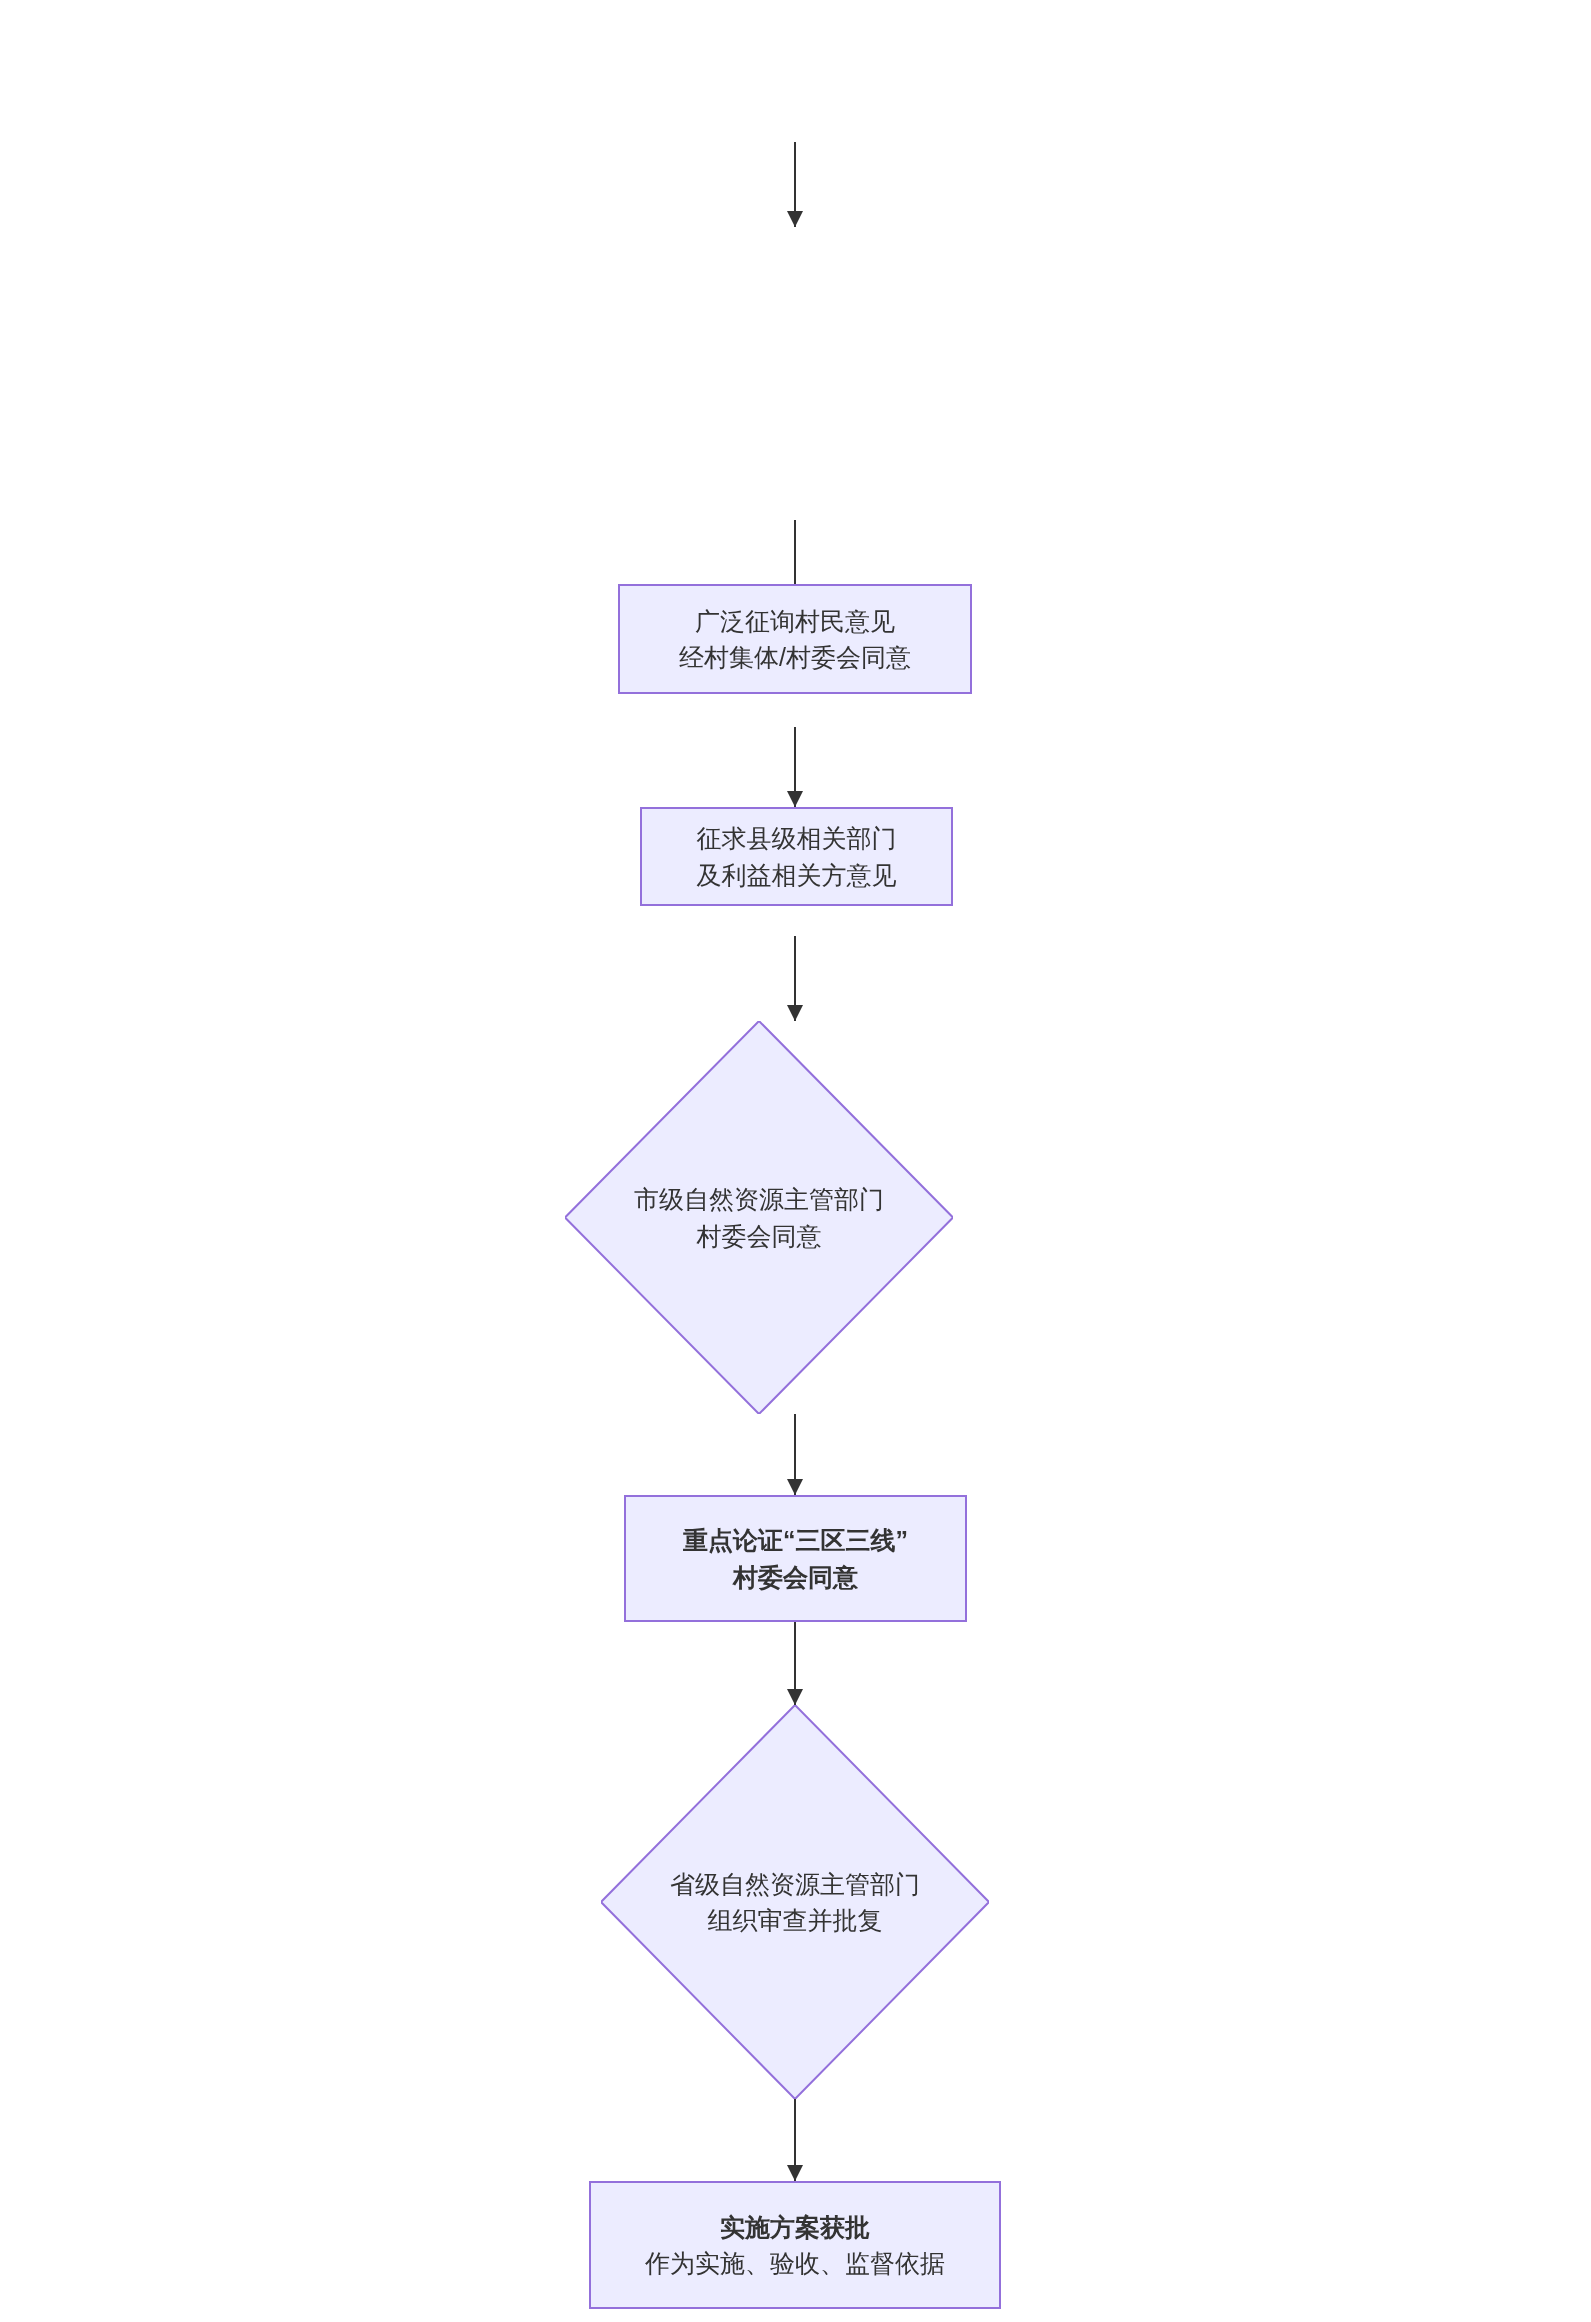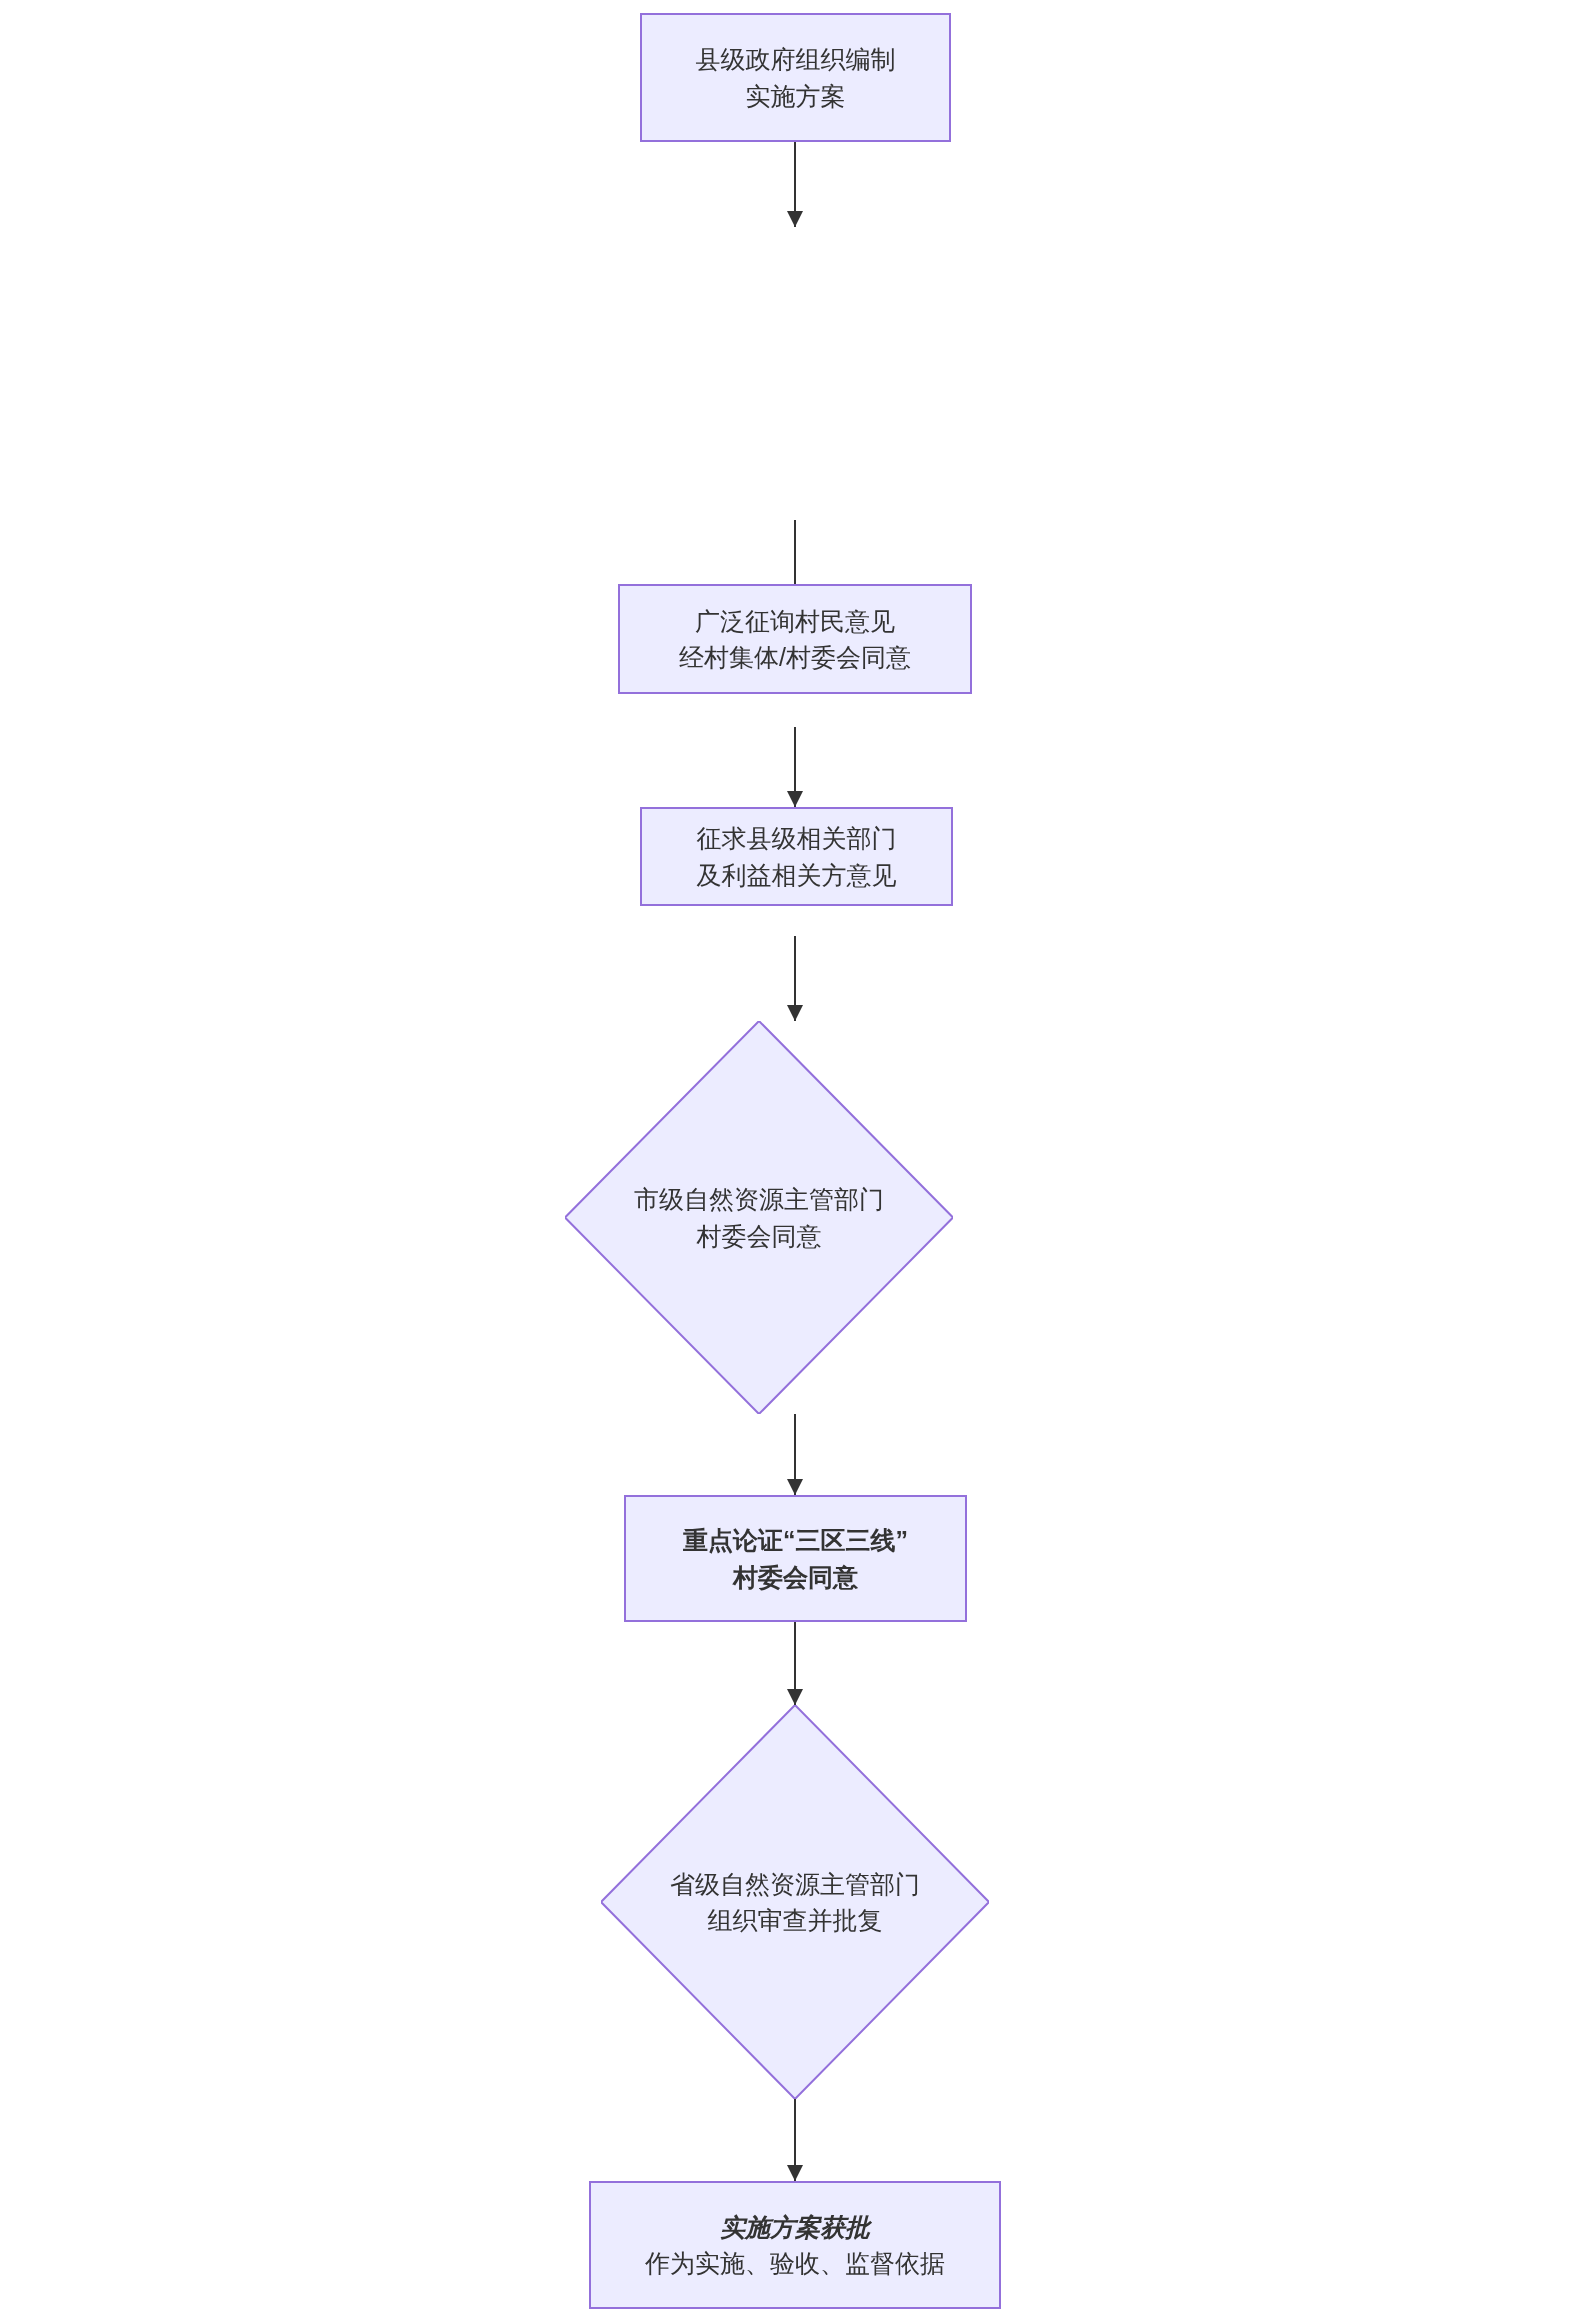--- a/index.html
+++ b/index.html
@@ -23,21 +23,21 @@
     border: 2px solid var(--border, #9370DB);
   }
   .node.diamond { background: transparent; border: none; }
   .diamond-svg { position: absolute; inset: 0; width: 100%; height: 100%; display: block; }
   .diamond-svg polygon {
     fill: var(--fill, #ECECFF);
     stroke: var(--border, #9370DB);
     stroke-width: 2;
   }
   .label { position: relative; z-index: 1; }
-  .em-line { font-weight: bold; font-style: italic; }
+  .em-line { font-weight: bold; }
   .arrow {
     position: absolute;
     width: 2px;
     background: var(--arrow, #333333);
     transform: translateX(-1px);
   }
   .arrow::after {
     content: "";
     position: absolute;
     bottom: 0; left: 50%;
@@ -46,26 +46,20 @@
     border-left: 8px solid transparent;
     border-right: 8px solid transparent;
     border-top: 16px solid var(--arrow, #333333);
   }
 </style>
 </head>
 <body>
 
 <div class="canvas">
 
-  <div class="node rect" style="left:640px; top:13px; width:311px; height:129px;">
-    <div class="label">
-      <div>县级政府组织编制</div>
-      <div>实施方案</div>
-    </div>
-  </div>
 
   <div class="arrow" style="left:795px; top:142px; height:85px;"></div>
 
 
   <div class="arrow" style="left:795px; top:520px; height:80px;"></div>
 
   <div class="node rect" style="left:618px; top:584px; width:354px; height:110px;">
     <div class="label">
       <div>广泛征询村民意见</div>
       <div>经村集体/村委会同意</div>

